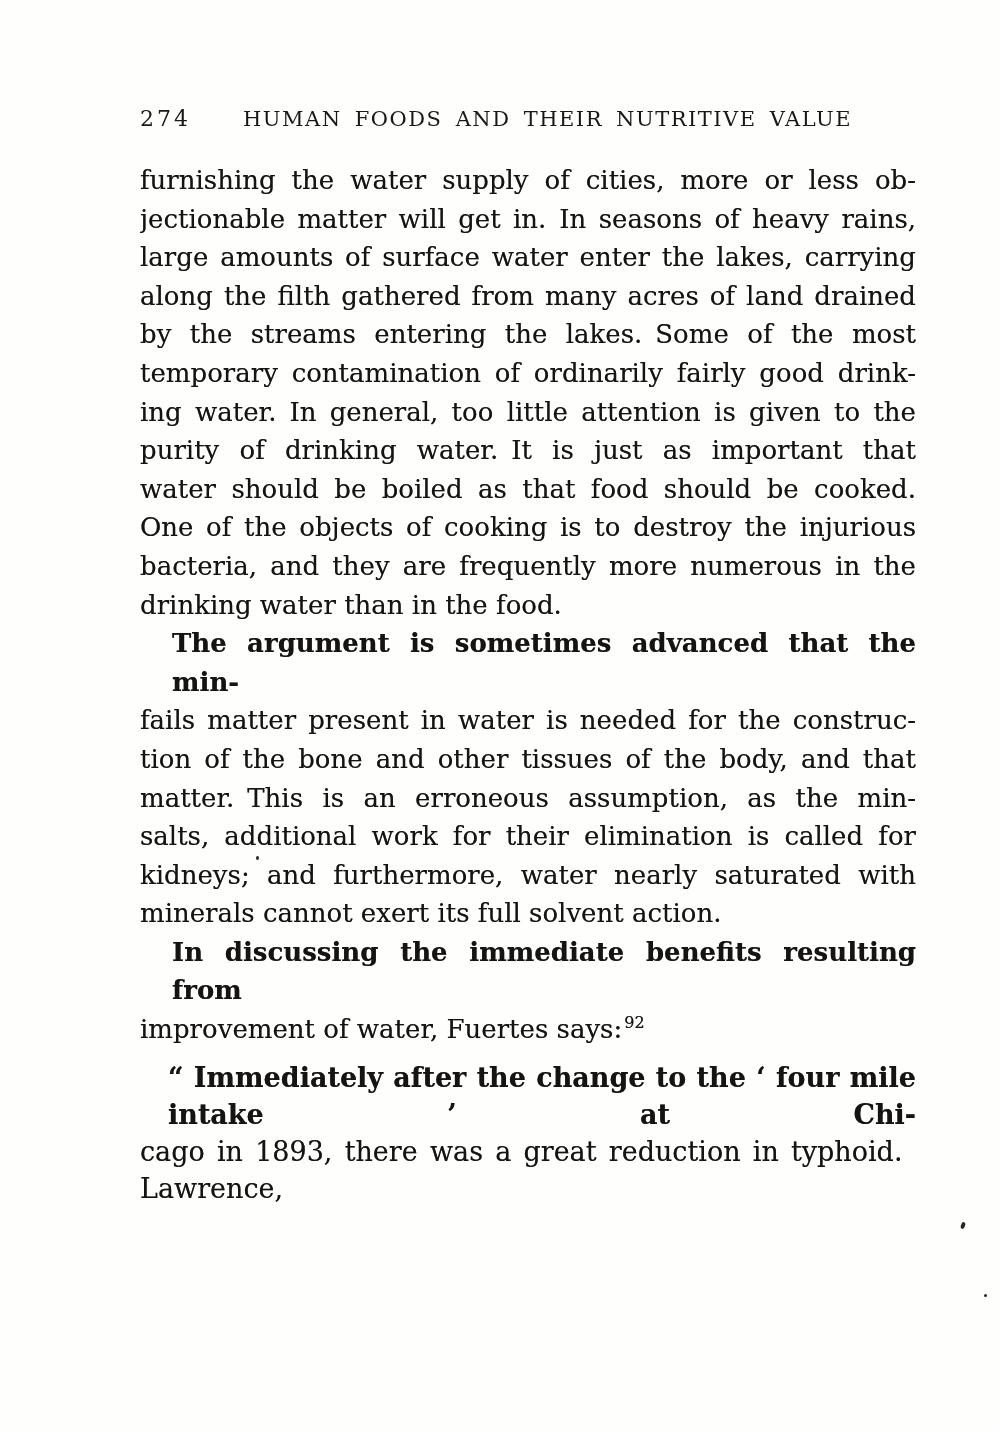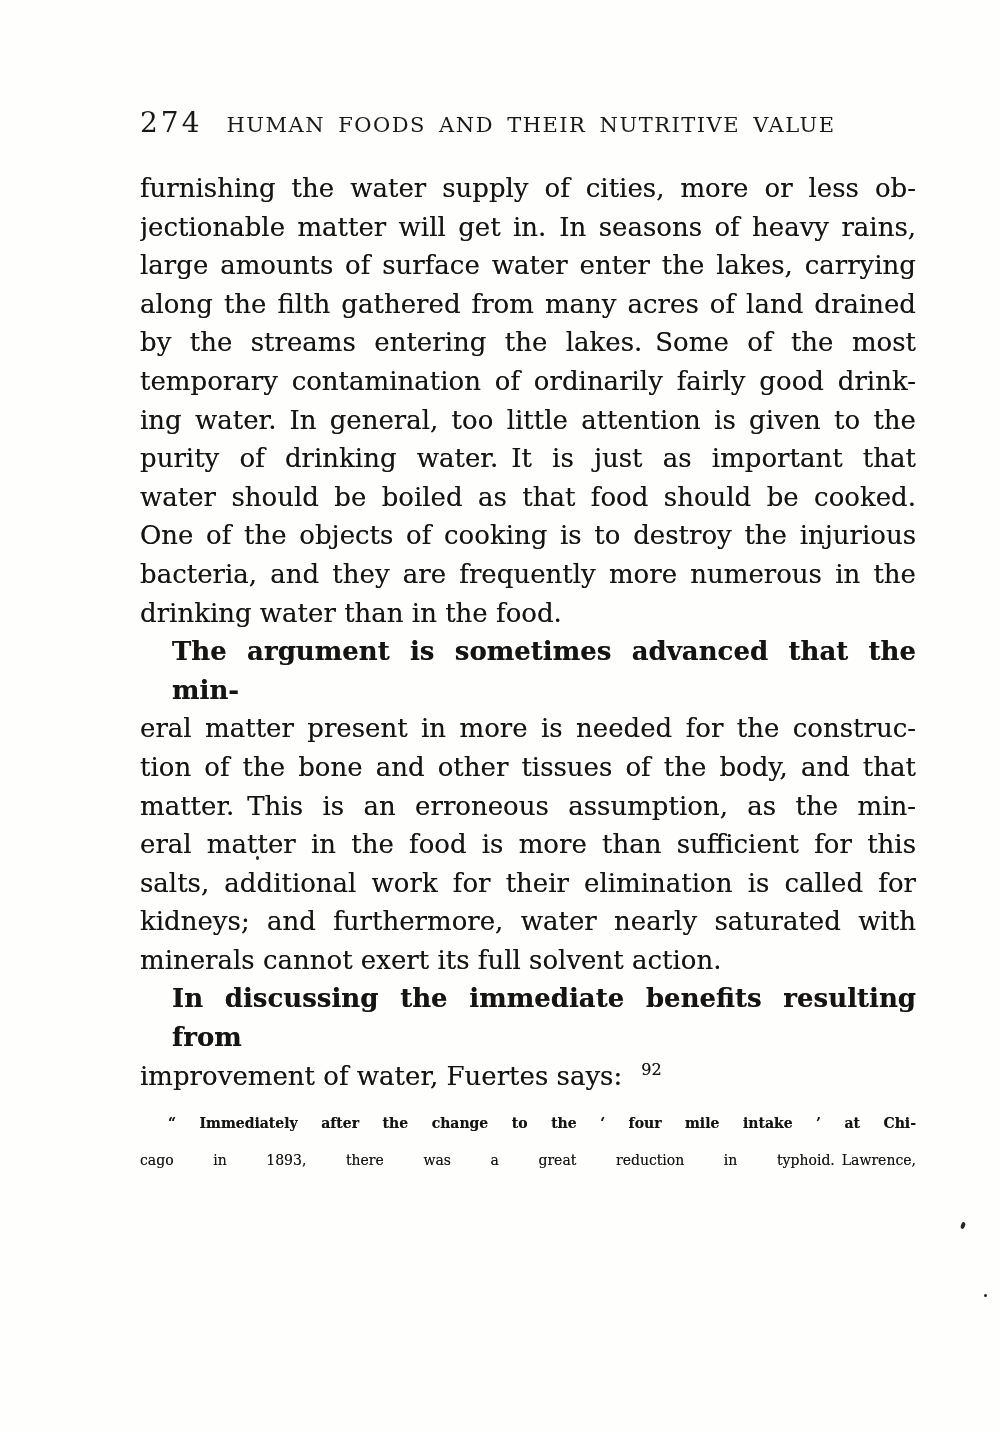--- a/index.html
+++ b/index.html
@@ -26,23 +26,23 @@
   .running-header {
     display: flex;
     align-items: baseline;
     font-size: 21px;
     letter-spacing: 1.5px;
     word-spacing: 5px;
     white-space: nowrap;
     color: #1a1815;
   }
   .page-number {
-    font-size: 28px;
+    font-size: 22px;
     letter-spacing: 3px;
-    margin-right: 24px;
+    margin-right: 52px;
   }
   .body-text {
     margin-top: 30px;
     font-size: 26px;
     line-height: 38.6px;
   }
   .para { margin: 0; padding: 0; }
   .line {
     text-align: justify;
     text-align-last: justify;
@@ -52,29 +52,29 @@
   }
   .line.last {
     text-align-last: left;
   }
   .line.indent {
     padding-left: 32px;
     font-weight: bold;
   }
   .quote {
     margin-top: 10px;
-    font-size: 14px;
+    font-size: 27px;
     line-height: 37px;
   }
   .quote .line.indent { padding-left: 28px; }
   sup.footnote-ref {
     font-size: 0.62em;
     vertical-align: super;
     line-height: 0;
-    margin-left: 19px;
+    margin-left: 2px;
   }
   .speck {
     position: absolute;
     background: #2a2520;
     border-radius: 50%;
   }
   #speck1 { left: 961px; top: 1222px; width: 4px; height: 7px; border-radius: 2px / 3px; transform: rotate(18deg); }
   #speck2 { left: 984px; top: 1294px; width: 3px; height: 3px; }
   #speck3 { left: 256px; top: 856px; width: 3px; height: 4px; }
 </style>
@@ -102,24 +102,23 @@
         <div class="line">ing water. In general, too little attention is given to the</div>
         <div class="line">purity of drinking water. It is just as important that</div>
         <div class="line">water should be boiled as that food should be cooked.</div>
         <div class="line">One of the objects of cooking is to destroy the injurious</div>
         <div class="line">bacteria, and they are frequently more numerous in the</div>
         <div class="line last">drinking water than in the food.</div>
       </div>
 
       <div class="para">
         <div class="line indent">The argument is sometimes advanced that the min-</div>
-        <div class="line">eral matter present in more is needed for the construc-</div>
+        <div class="line">fails matter present in water is needed for the construc-</div>
         <div class="line">tion of the bone and other tissues of the body, and that</div>
         <div class="line">matter. This is an erroneous assumption, as the min-</div>
-        <div class="line">eral matter in the food is more than sufficient for this</div>
         <div class="line">salts, additional work for their elimination is called for</div>
         <div class="line">kidneys; and furthermore, water nearly saturated with</div>
         <div class="line last">minerals cannot exert its full solvent action.</div>
       </div>
 
       <div class="para">
         <div class="line indent">In discussing the immediate benefits resulting from</div>
         <div class="line last">
           <span>improvement of water, Fuertes says:</span><sup class="footnote-ref">92</sup>
         </div>

